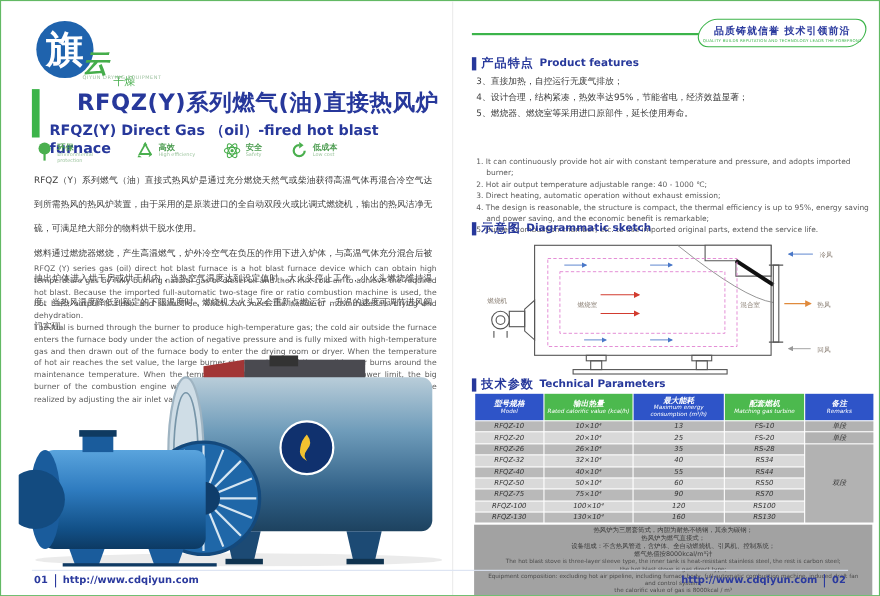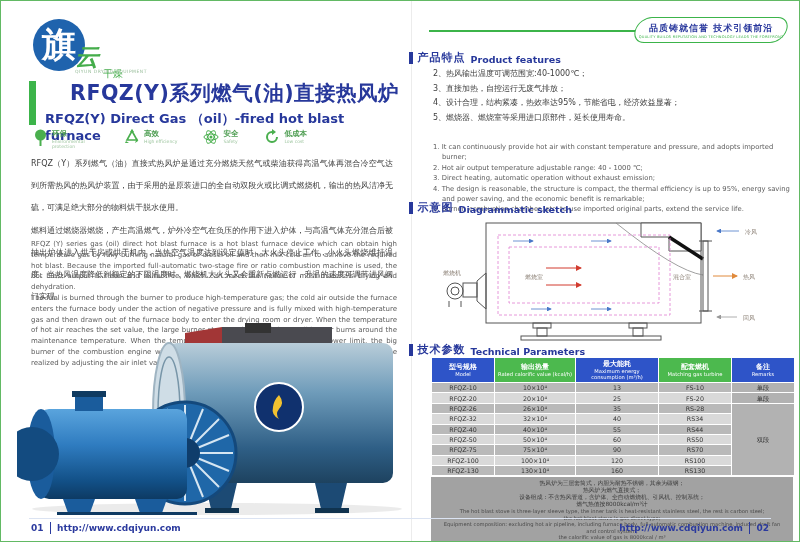--- a/index.html
+++ b/index.html
@@ -39,36 +39,36 @@
 
   
   .accent-line { position:absolute; left:428px; top:29px; width:225px; height:2px; background:#3cb44a; }
   .ribbon { position:absolute; right:12px; top:16px; width:152px; height:26px;
             border:1.5px solid #3cb44a; border-radius:13px; transform:skewX(-18deg);
             display:flex; flex-direction:column; align-items:center; justify-content:center; background:#fff; }
   .ribbon-inner { transform:skewX(18deg); text-align:center; }
   .ribbon-cn { color:#2b3a9e; font-size:9px; font-weight:bold; letter-spacing:1px; white-space:nowrap; }
   .ribbon-en { color:#3cb44a; font-size:3.6px; letter-spacing:.2px; white-space:nowrap; }
 
-  .sec-head { position:absolute; left:408px; display:flex; align-items:flex-end; gap:5px; }
+  .sec-head { position:absolute; left:428px; display:flex; align-items:center; gap:5px; }
   .sec-bar { width:3.5px; height:12px; background:#27389b; align-self:center; }
   .sec-cn { color:#27389b; font-size:11px; font-weight:bold; letter-spacing:1px; }
   .sec-en { color:#27389b; font-size:9.5px; font-weight:bold; }
 
   .feat-cn { position:absolute; left:432px; top:66px; width:356px; list-style:none;
              color:#3d3d3d; font-size:8px; line-height:14.5px; }
   .feat-en { position:absolute; left:432px; top:141px; width:358px; list-style:none;
              color:#5c5c5c; font-size:6.8px; line-height:10.4px; }
   .feat-en li { padding-left:9px; text-indent:-9px; }
 
   .sketch-box { position:absolute; left:440px; top:212px; width:345px; height:128px; }
   .dia-label { font-size:6px; fill:#8a7f74; }
 
   .params-wrap { position:absolute; left:430px; top:356px; width:362px; }
-  table.params { width:100%; border-collapse:separate; border-spacing:1px; background:#fff; table-layout:fixed; }
+  table.params { width:100%; border-collapse:separate; border-spacing:1px; background:#fff; table-layout:fixed;font-style:italic; }
   table.params th { color:#fff; font-weight:bold; padding:2px 1px; }
   table.params th .h-cn { font-size:7px; display:block; line-height:8px; }
   table.params th .h-en { font-size:5.2px; display:block; font-weight:normal; line-height:6px; }
   table.params th.blue { background:#2e54c8; }
   table.params th.green { background:#4cb94e; }
   table.params td { font-size:6.3px; color:#333; text-align:center; padding:1.2px 1px; line-height:7px; }
   table.params tr:nth-child(odd) td { background:#b9b9b9; }
   table.params tr:nth-child(even) td { background:#d9d9d9; }
   table.params td.remark { background:#b2b2b2 !important; vertical-align:middle; }
   .notes { margin-top:1px; background:#a2a2a2; padding:3px 4px 4px; text-align:center; }
@@ -225,21 +225,20 @@
       <div class="ribbon-en">QUALITY BUILDS REPUTATION AND TECHNOLOGY LEADS THE FOREFRONT</div>
     </div>
   </div>
 
   <div class="sec-head" style="top:49px;">
     <div class="sec-bar"></div>
     <span class="sec-cn">产品特点</span>
     <span class="sec-en">Product features</span>
   </div>
   <ul class="feat-cn">
-      <li class="">2、热风输出温度可调范围宽:40-1000℃；</li>
       <li class="">3、直接加热，自控运行无废气排放；</li>
       <li class="">4、设计合理，结构紧凑，热效率达95%，节能省电，经济效益显著；</li>
       <li class="">5、燃烧器、燃烧室等采用进口原部件，延长使用寿命。</li>
     </ul>
   <ul class="feat-en">
       <li class="">1. It can continuously provide hot air with constant temperature and pressure, and adopts imported burner;</li>
       <li class="">2. Hot air output temperature adjustable range: 40 - 1000 ℃;</li>
       <li class="">3. Direct heating, automatic operation without exhaust emission;</li>
       <li class="">4. The design is reasonable, the structure is compact, the thermal efficiency is up to 95%, energy saving and power saving, and the economic benefit is remarkable;</li>
       <li class="">5. Burner, combustion chamber, etc. to use imported original parts, extend the service life.</li>

